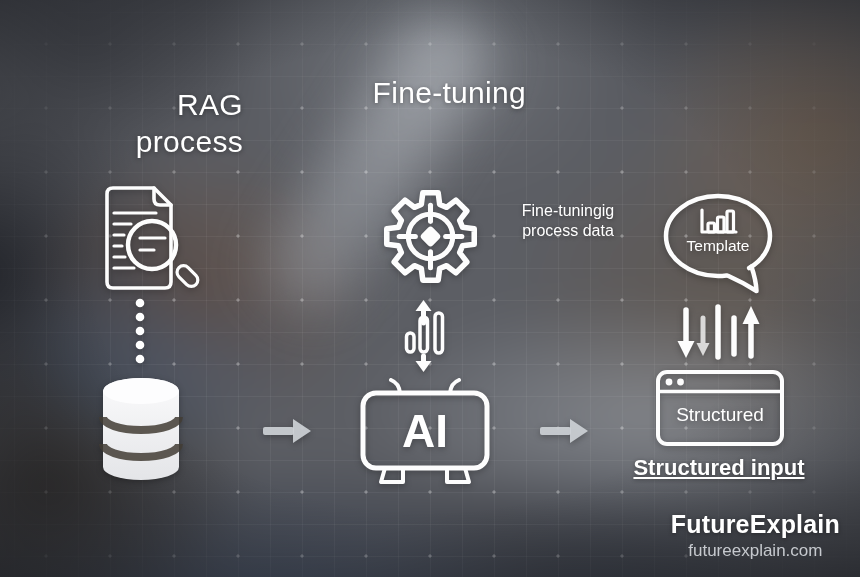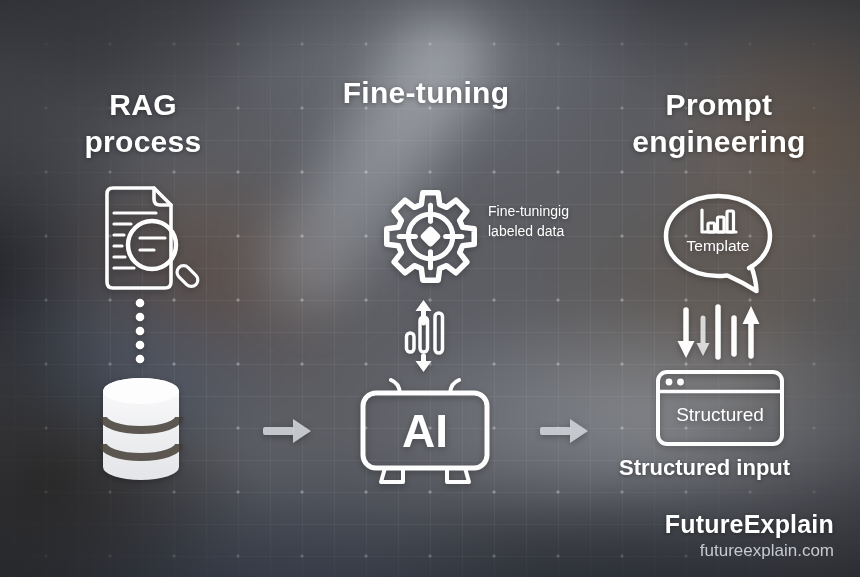--- a/index.html
+++ b/index.html
@@ -45,32 +45,33 @@
     -webkit-mask-image:radial-gradient(ellipse at 50% 55%, #000 45%, rgba(0,0,0,0.3) 78%, transparent 100%);
     mask-image:radial-gradient(ellipse at 50% 55%, #000 45%, rgba(0,0,0,0.3) 78%, transparent 100%);
   }
   .vignette{
     position:absolute;inset:0;
     background:radial-gradient(ellipse at 50% 48%, transparent 55%, rgba(16,18,22,0.38) 100%);
   }
   
   .abs{position:absolute;}
   .title{
-    text-align:center;font-weight:bold;font-size:30px;line-height:37px;
+    text-align:right;font-weight:normal;font-size:30px;line-height:37px;
     letter-spacing:0.3px;text-shadow:0 1px 5px rgba(0,0,0,0.40);
   }
   .annotation{
-    text-align:left;font-size:14px;line-height:20px;font-weight:normal;
+    text-align:center;font-size:16px;line-height:20px;font-weight:normal;
     text-shadow:0 1px 4px rgba(0,0,0,0.40);
   }
   .caption{
-    font-weight:bold;font-size:22px;
+    text-align:center;font-weight:bold;font-size:22px;
     text-shadow:0 1px 4px rgba(0,0,0,0.40);
-  }
-  .brand{position:absolute;right:26px;top:512px;text-align:right;line-height:1;}
+    text-decoration:underline;
+  }
+  .brand{position:absolute;right:20px;top:512px;text-align:center;line-height:1;}
   .brand .name{font-size:25px;font-weight:bold;letter-spacing:0.2px;text-shadow:0 1px 4px rgba(0,0,0,0.4);}
   .brand .site{font-size:17px;color:#c6c9ce;margin-top:5px;}
   svg.icon{overflow:visible;filter:drop-shadow(0 2px 3px rgba(0,0,0,0.28));}
   svg.icon .stroke{fill:none;stroke:#fdfdfd;stroke-linecap:round;stroke-linejoin:round;}
   svg.icon text{font-family:"Liberation Sans",sans-serif;fill:#fff;}
 </style>
 </head>
 <body>
 
 <div class="stage">
@@ -142,21 +143,21 @@
       <line x1="50" y1="19" x2="50" y2="35"></line>
       <line x1="50" y1="65" x2="50" y2="81"></line>
       <line x1="19" y1="50" x2="35" y2="50"></line>
       <line x1="65" y1="50" x2="81" y2="50"></line>
     </g>
     <rect x="42.2" y="42.2" width="15.6" height="15.6" rx="3.5" fill="#fdfdfd" transform="rotate(45 50 50)"></rect>
   </svg>
 
   <div class="abs annotation" style="left:488px;top:201px;width:160px;">
     <div>Fine-tuningig</div>
-    <div>labeled data</div>
+    <div>process data</div>
   </div>
 
   <svg class="abs icon" style="left:400px;top:297px;" width="50" height="78" viewBox="0 0 50 78">
     <line class="stroke" stroke-width="5" x1="23.5" y1="12" x2="23.5" y2="26"></line>
     <polygon points="23.5,3 31.5,14 15.5,14" fill="#fdfdfd"></polygon>
     <rect class="stroke" stroke-width="3.5" x="6.5" y="36" width="7.5" height="19" rx="3.7"></rect>
     <rect class="stroke" stroke-width="3.5" x="20" y="20" width="7.5" height="35" rx="3.7"></rect>
     <rect class="stroke" stroke-width="3.5" x="35" y="16" width="7.5" height="40" rx="3.7"></rect>
     <line class="stroke" stroke-width="5" x1="23.5" y1="59" x2="23.5" y2="66"></line>
     <polygon points="23.5,75 15.5,64 31.5,64" fill="#fdfdfd"></polygon>
@@ -171,24 +172,20 @@
     <text x="65" y="73" font-size="46" font-weight="bold" text-anchor="middle">AI</text>
   </svg>
 
   <svg class="abs icon" style="left:538px;top:417px;" width="52" height="28" viewBox="0 0 52 28">
     <g fill="#cdd1d6" fill-opacity="0.92">
       <rect x="2" y="10" width="31" height="8" rx="2"></rect>
       <polygon points="32,2 50,14 32,26"></polygon>
     </g>
   </svg>
 
-  <div class="abs title" style="left:619px;top:86px;width:200px;">
-    <div>Prompt</div>
-    <div>engineering</div>
-  </div>
 
   <svg class="abs icon" style="left:662px;top:190px;" width="110" height="108" viewBox="0 0 110 108">
     <ellipse class="stroke" stroke-width="4.5" cx="56" cy="46" rx="52" ry="40" stroke-dasharray="40 24 230"></ellipse>
     <path class="stroke" stroke-width="4.5" d="M89.4,76.6 Q94,90 94.5,101 Q80,92 66,85.8"></path>
     <g class="stroke" stroke-width="3.2">
       <path d="M40,20 V42 H74"></path>
       <rect x="46" y="33" width="6.5" height="9" rx="1.5"></rect>
       <rect x="55.5" y="27" width="6.5" height="15" rx="1.5"></rect>
       <rect x="65" y="21" width="6.5" height="21" rx="1.5"></rect>
     </g>

